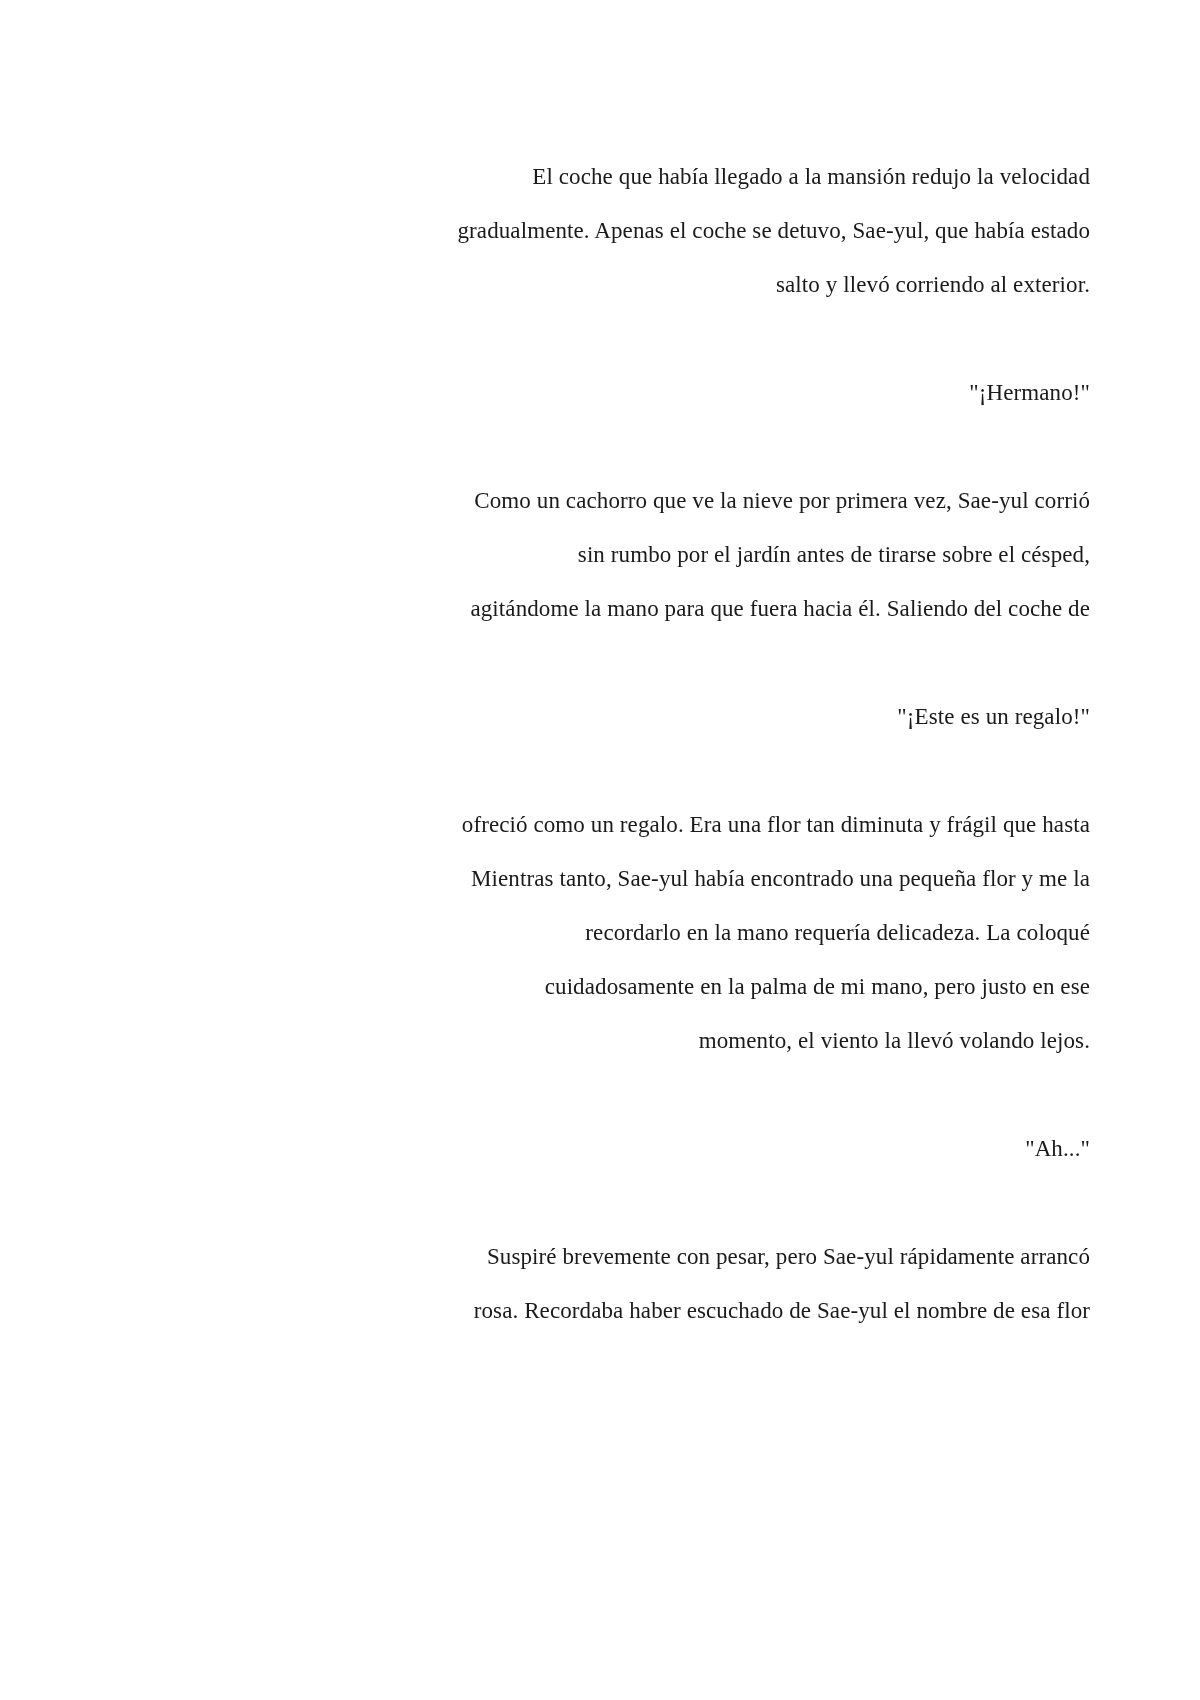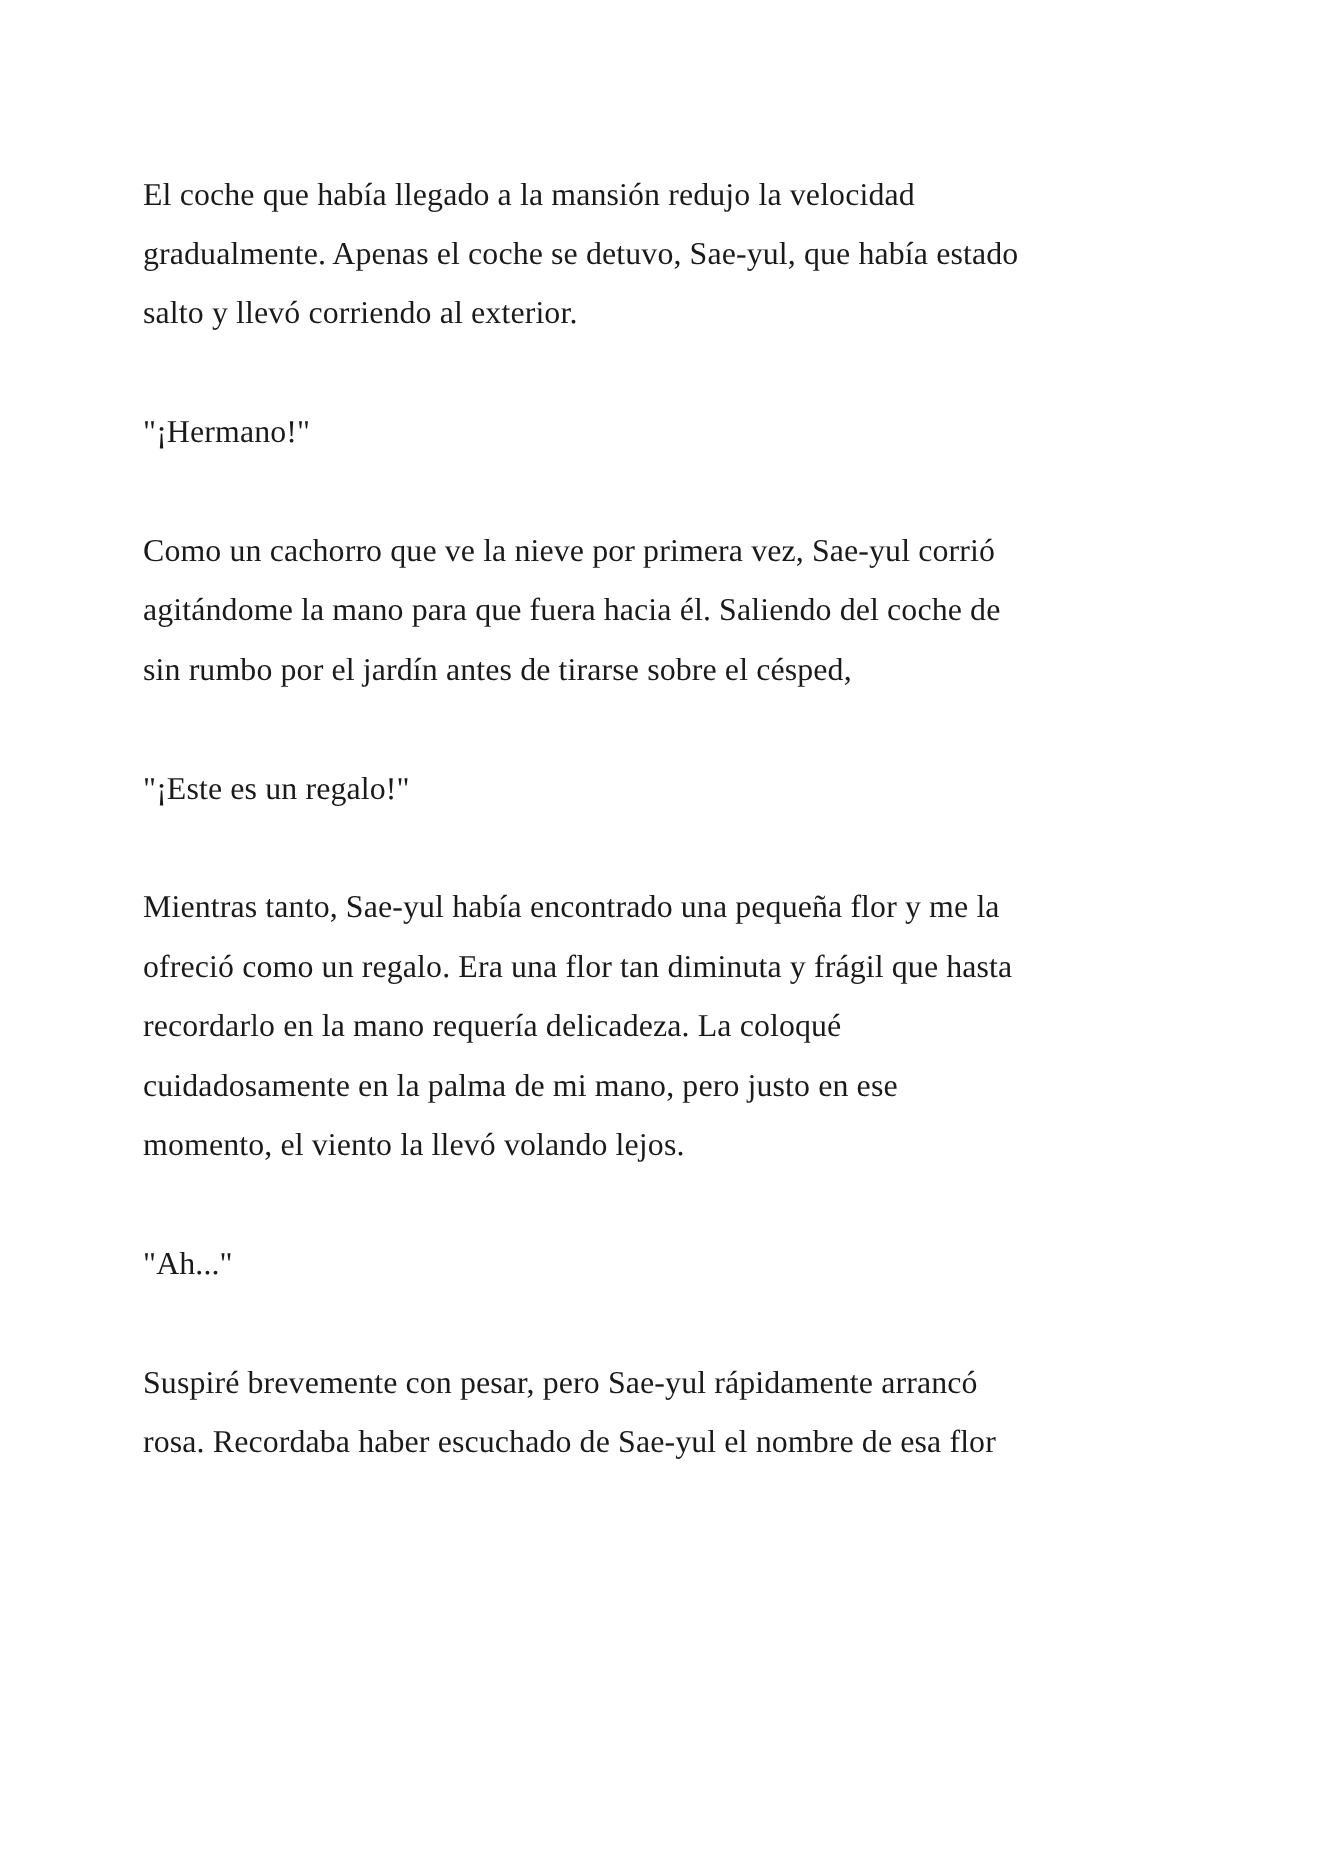--- a/index.html
+++ b/index.html
@@ -12,24 +12,25 @@
       height: 1700px;
       position: relative;
       overflow: hidden;
     }
     .page {
       position: absolute;
       left: 130px;
       top: 150px;
       width: 960px;
       font-family: "Liberation Serif", "DejaVu Serif", serif;
-      font-size: 29px;
+      font-size: 23px;
       line-height: 54px;
       color: #1a1a1a;
       letter-spacing: 0.1px;
+      text-align: right;
     }
     .para {
       margin: 0 0 54px 0;
       white-space: normal;
     }
     .line {
       display: block;
       white-space: nowrap;
     }
   </style>
@@ -40,29 +41,29 @@
   <p class="para">
     <span class="line">El coche que había llegado a la mansión redujo la velocidad</span>
     <span class="line">gradualmente. Apenas el coche se detuvo, Sae-yul, que había estado</span>
     <span class="line">salto y llevó corriendo al exterior.</span>
   </p>
   <p class="para">
     <span class="line">"¡Hermano!"</span>
   </p>
   <p class="para">
     <span class="line">Como un cachorro que ve la nieve por primera vez, Sae-yul corrió</span>
+    <span class="line">sin rumbo por el jardín antes de tirarse sobre el césped,</span>
     <span class="line">agitándome la mano para que fuera hacia él. Saliendo del coche de</span>
-    <span class="line">sin rumbo por el jardín antes de tirarse sobre el césped,</span>
   </p>
   <p class="para">
     <span class="line">"¡Este es un regalo!"</span>
   </p>
   <p class="para">
+    <span class="line">ofreció como un regalo. Era una flor tan diminuta y frágil que hasta</span>
     <span class="line">Mientras tanto, Sae-yul había encontrado una pequeña flor y me la</span>
-    <span class="line">ofreció como un regalo. Era una flor tan diminuta y frágil que hasta</span>
     <span class="line">recordarlo en la mano requería delicadeza. La coloqué</span>
     <span class="line">cuidadosamente en la palma de mi mano, pero justo en ese</span>
     <span class="line">momento, el viento la llevó volando lejos.</span>
   </p>
   <p class="para">
     <span class="line">"Ah..."</span>
   </p>
   <p class="para">
     <span class="line">Suspiré brevemente con pesar, pero Sae-yul rápidamente arrancó</span>
     <span class="line">rosa. Recordaba haber escuchado de Sae-yul el nombre de esa flor</span>

